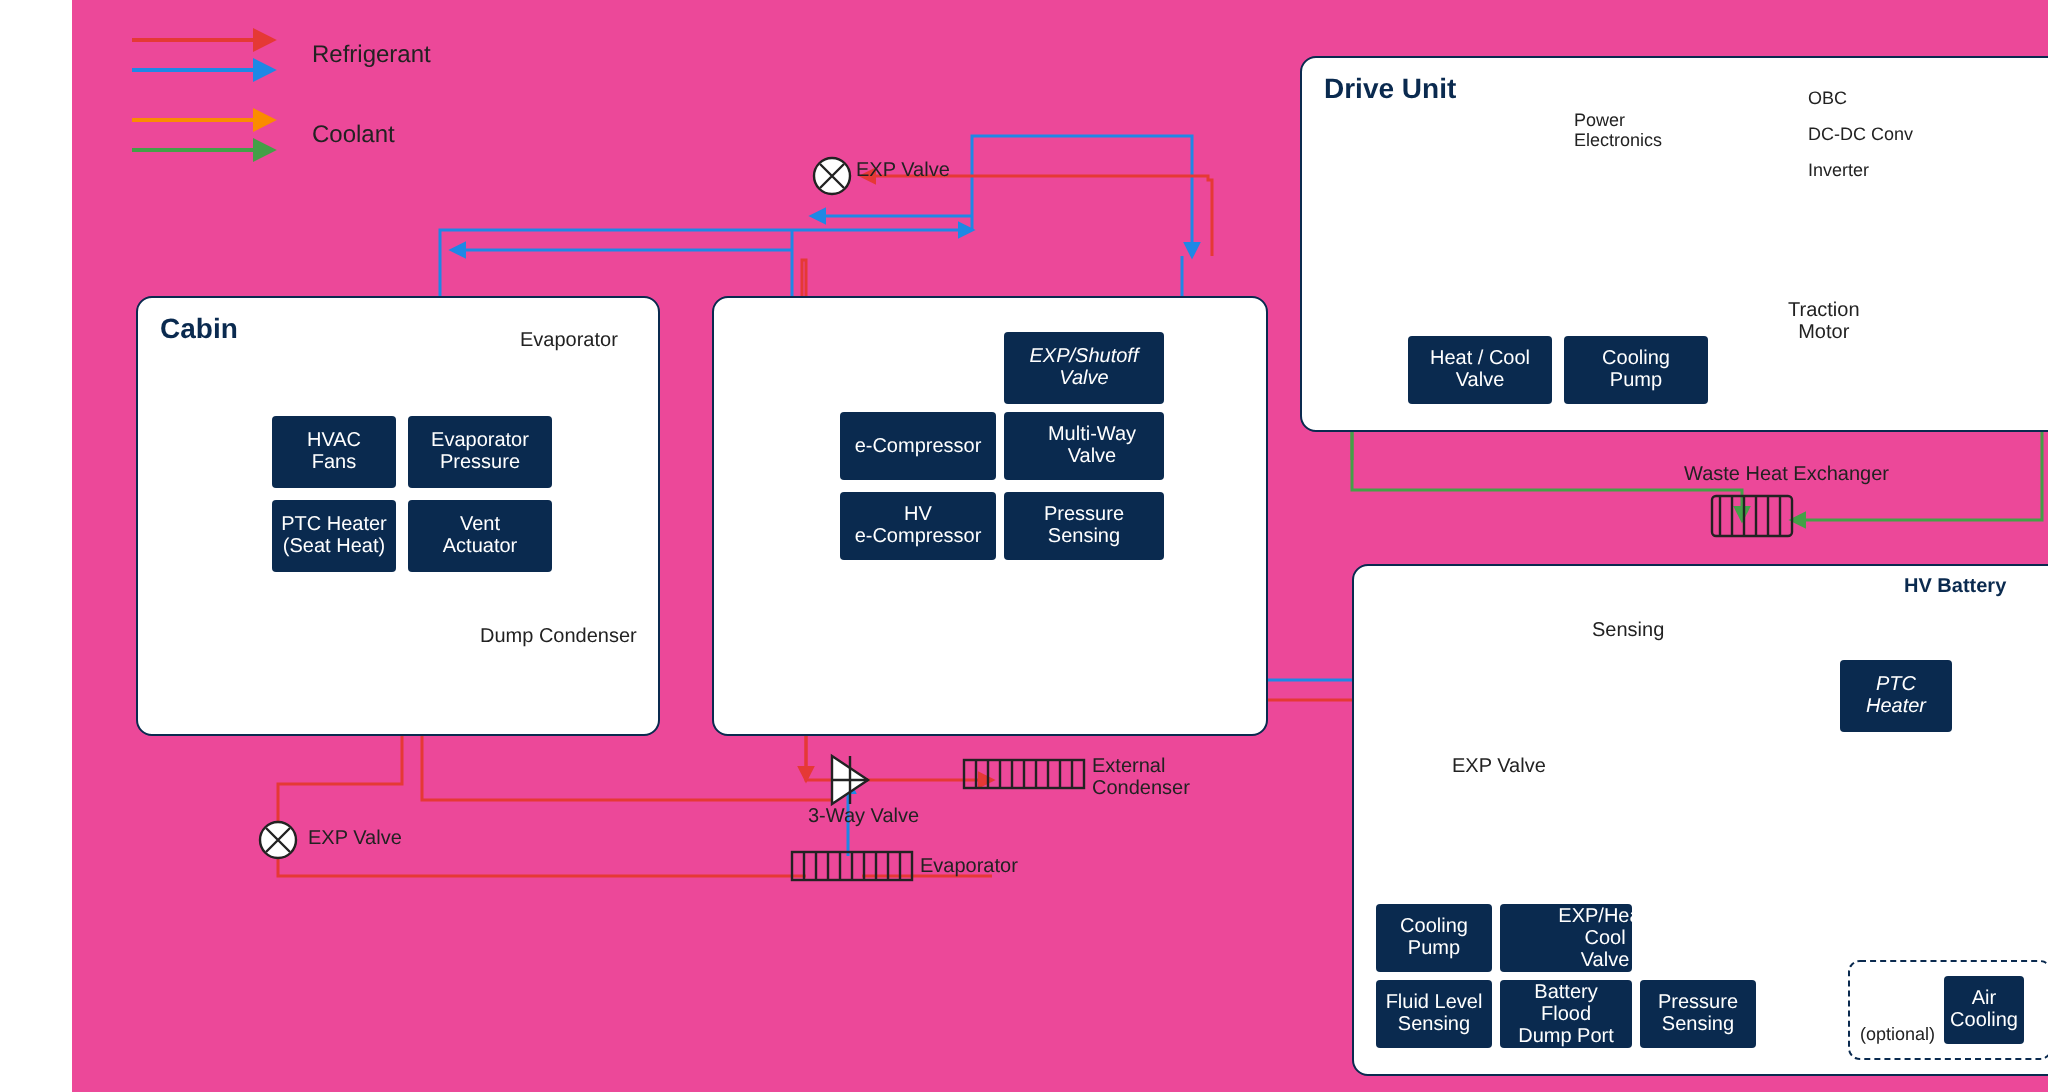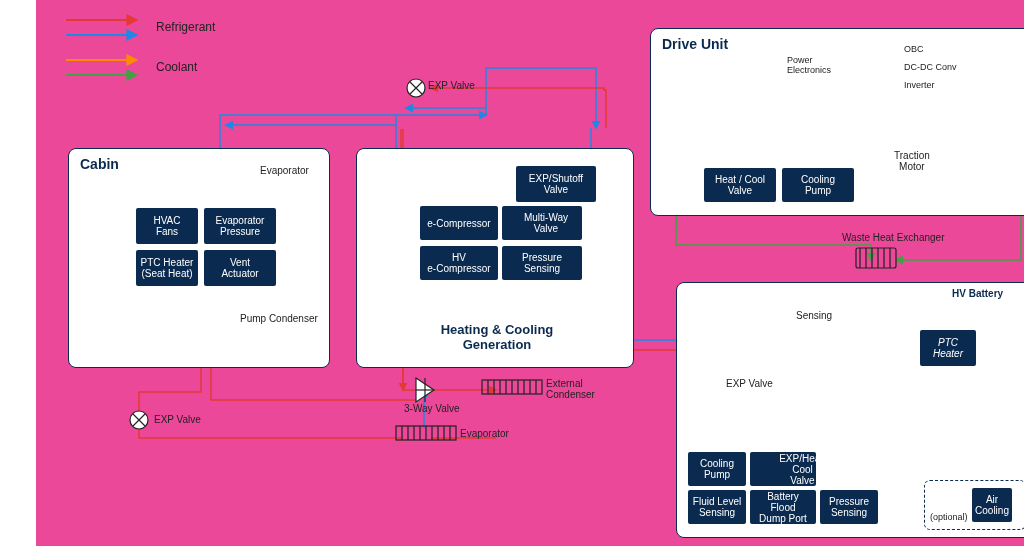--- a/index.html
+++ b/index.html
@@ -195,34 +195,32 @@
         <path d="M920 492 q6 -8 12 0"></path>
       </g>
   </svg>
 
   <div class="lbl legend-lbl" style="left:120px;top:20px">Refrigerant</div>
   <div class="lbl legend-lbl" style="left:120px;top:60px">Coolant</div>
 
   <div class="group-box" style="left:32px;top:148px;width:260px;height:218px"></div>
   <div class="group-title" style="left:44px;top:156px;font-size:14px">Cabin</div>
   <div class="lbl" style="left:224px;top:165px">Evaporator</div>
-  <div class="lbl" style="left:204px;top:313px">Pump Condenser</div>
+  <div class="lbl" style="left:204px;top:313px">Dump Condenser</div>
   <div class="chip" style="left: 100px; top: 208px; width: 62px; height: 36px; white-space: pre-line;">HVAC
 Fans</div>
   <div class="chip" style="left: 168px; top: 208px; width: 72px; height: 36px; white-space: pre-line;">Evaporator
 Pressure</div>
   <div class="chip" style="left: 100px; top: 250px; width: 62px; height: 36px; white-space: pre-line;">PTC Heater
 (Seat Heat)</div>
   <div class="chip" style="left: 168px; top: 250px; width: 72px; height: 36px; white-space: pre-line;">Vent
 Actuator</div>
 
   <div class="group-box" style="left:320px;top:148px;width:276px;height:218px"></div>
-  <div class="group-title" style="left:386px;top:322px;font-size:13px;text-align:center;width:150px;white-space:pre-line">Heating &amp; Cooling
-Generation</div>
-  <div class="chip" style="left: 480px; top: 166px; width: 80px; height: 36px; white-space: pre-line;">EXP/Shutoff
+  <div class="chip" style="left: 466px; top: 166px; width: 80px; height: 36px; white-space: pre-line; font-style: italic;">EXP/Shutoff
 Valve</div>
   <div class="chip" style="left: 466px; top: 206px; width: 80px; height: 34px; white-space: pre-line; padding-left: 12px;">Multi-Way
 Valve</div>
   <div class="chip" style="left: 466px; top: 246px; width: 80px; height: 34px; white-space: pre-line;">Pressure
 Sensing</div>
   <div class="chip" style="left:384px;top:206px;width:78px;height:34px">e-Compressor</div>
   <div class="chip" style="left: 384px; top: 246px; width: 78px; height: 34px; white-space: pre-line;">HV
 e-Compressor</div>
   <div class="lbl" style="left:510px;top:378px;white-space:pre-line">External
 Condenser</div>

